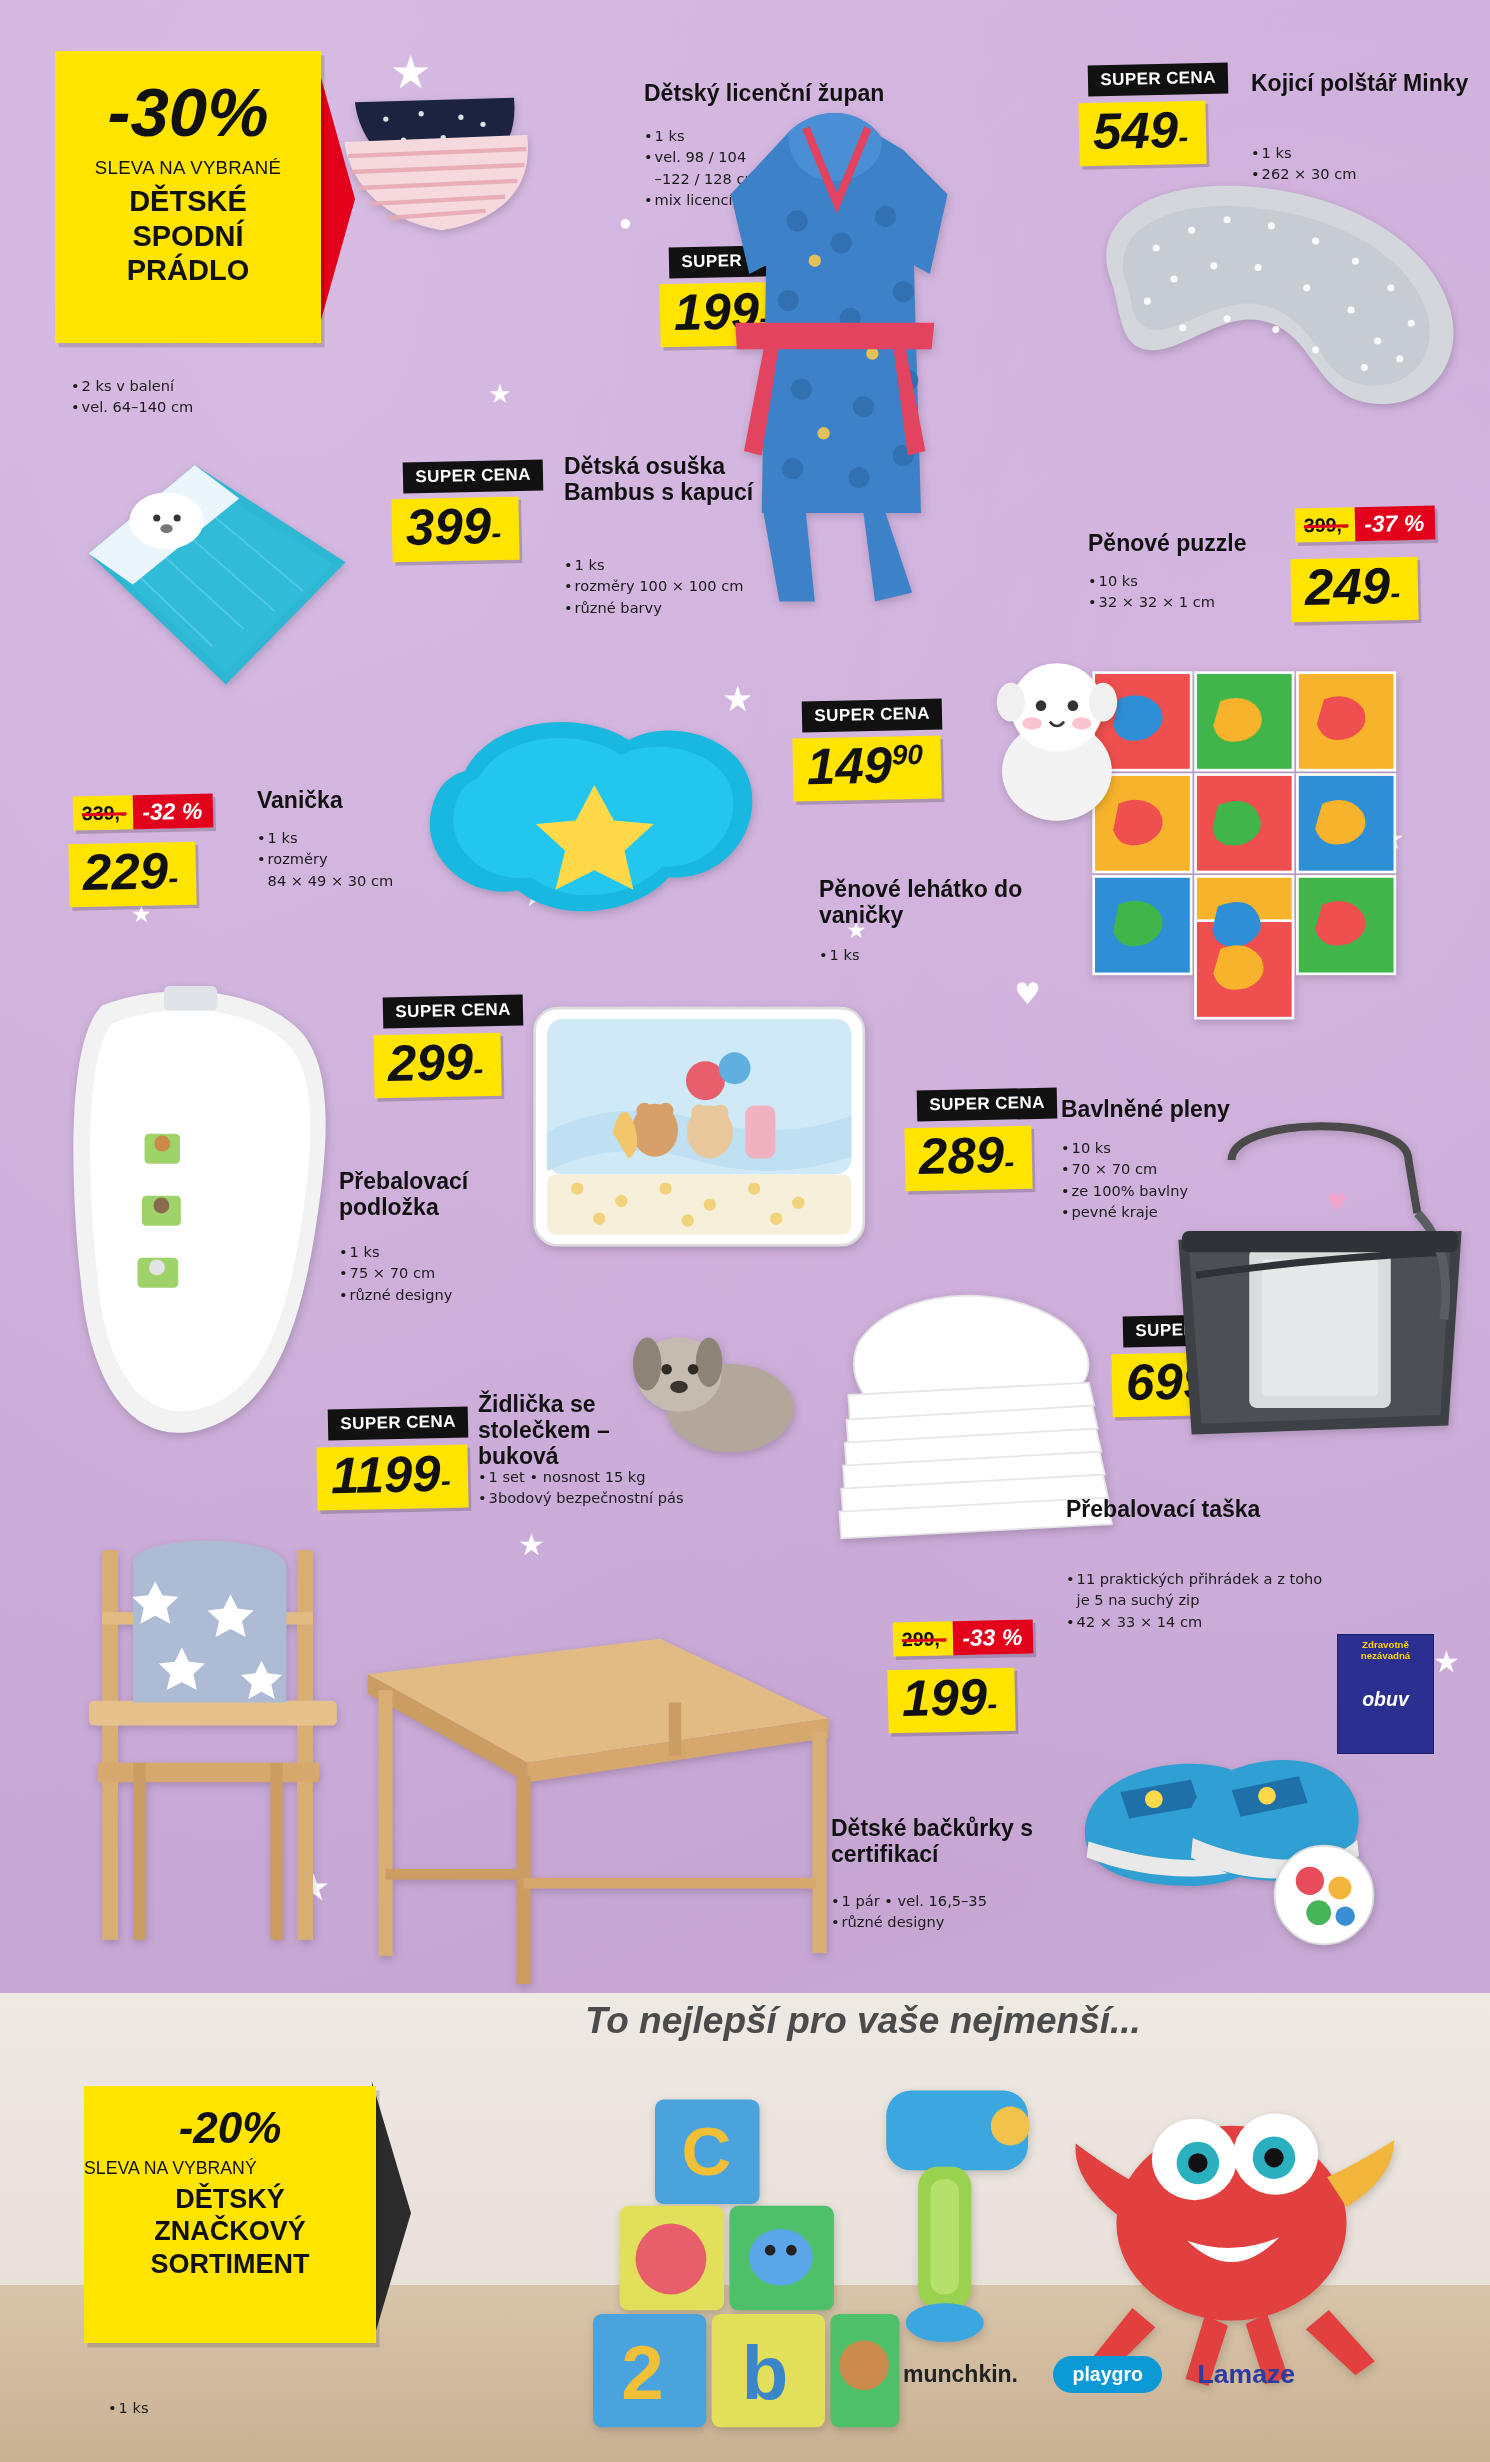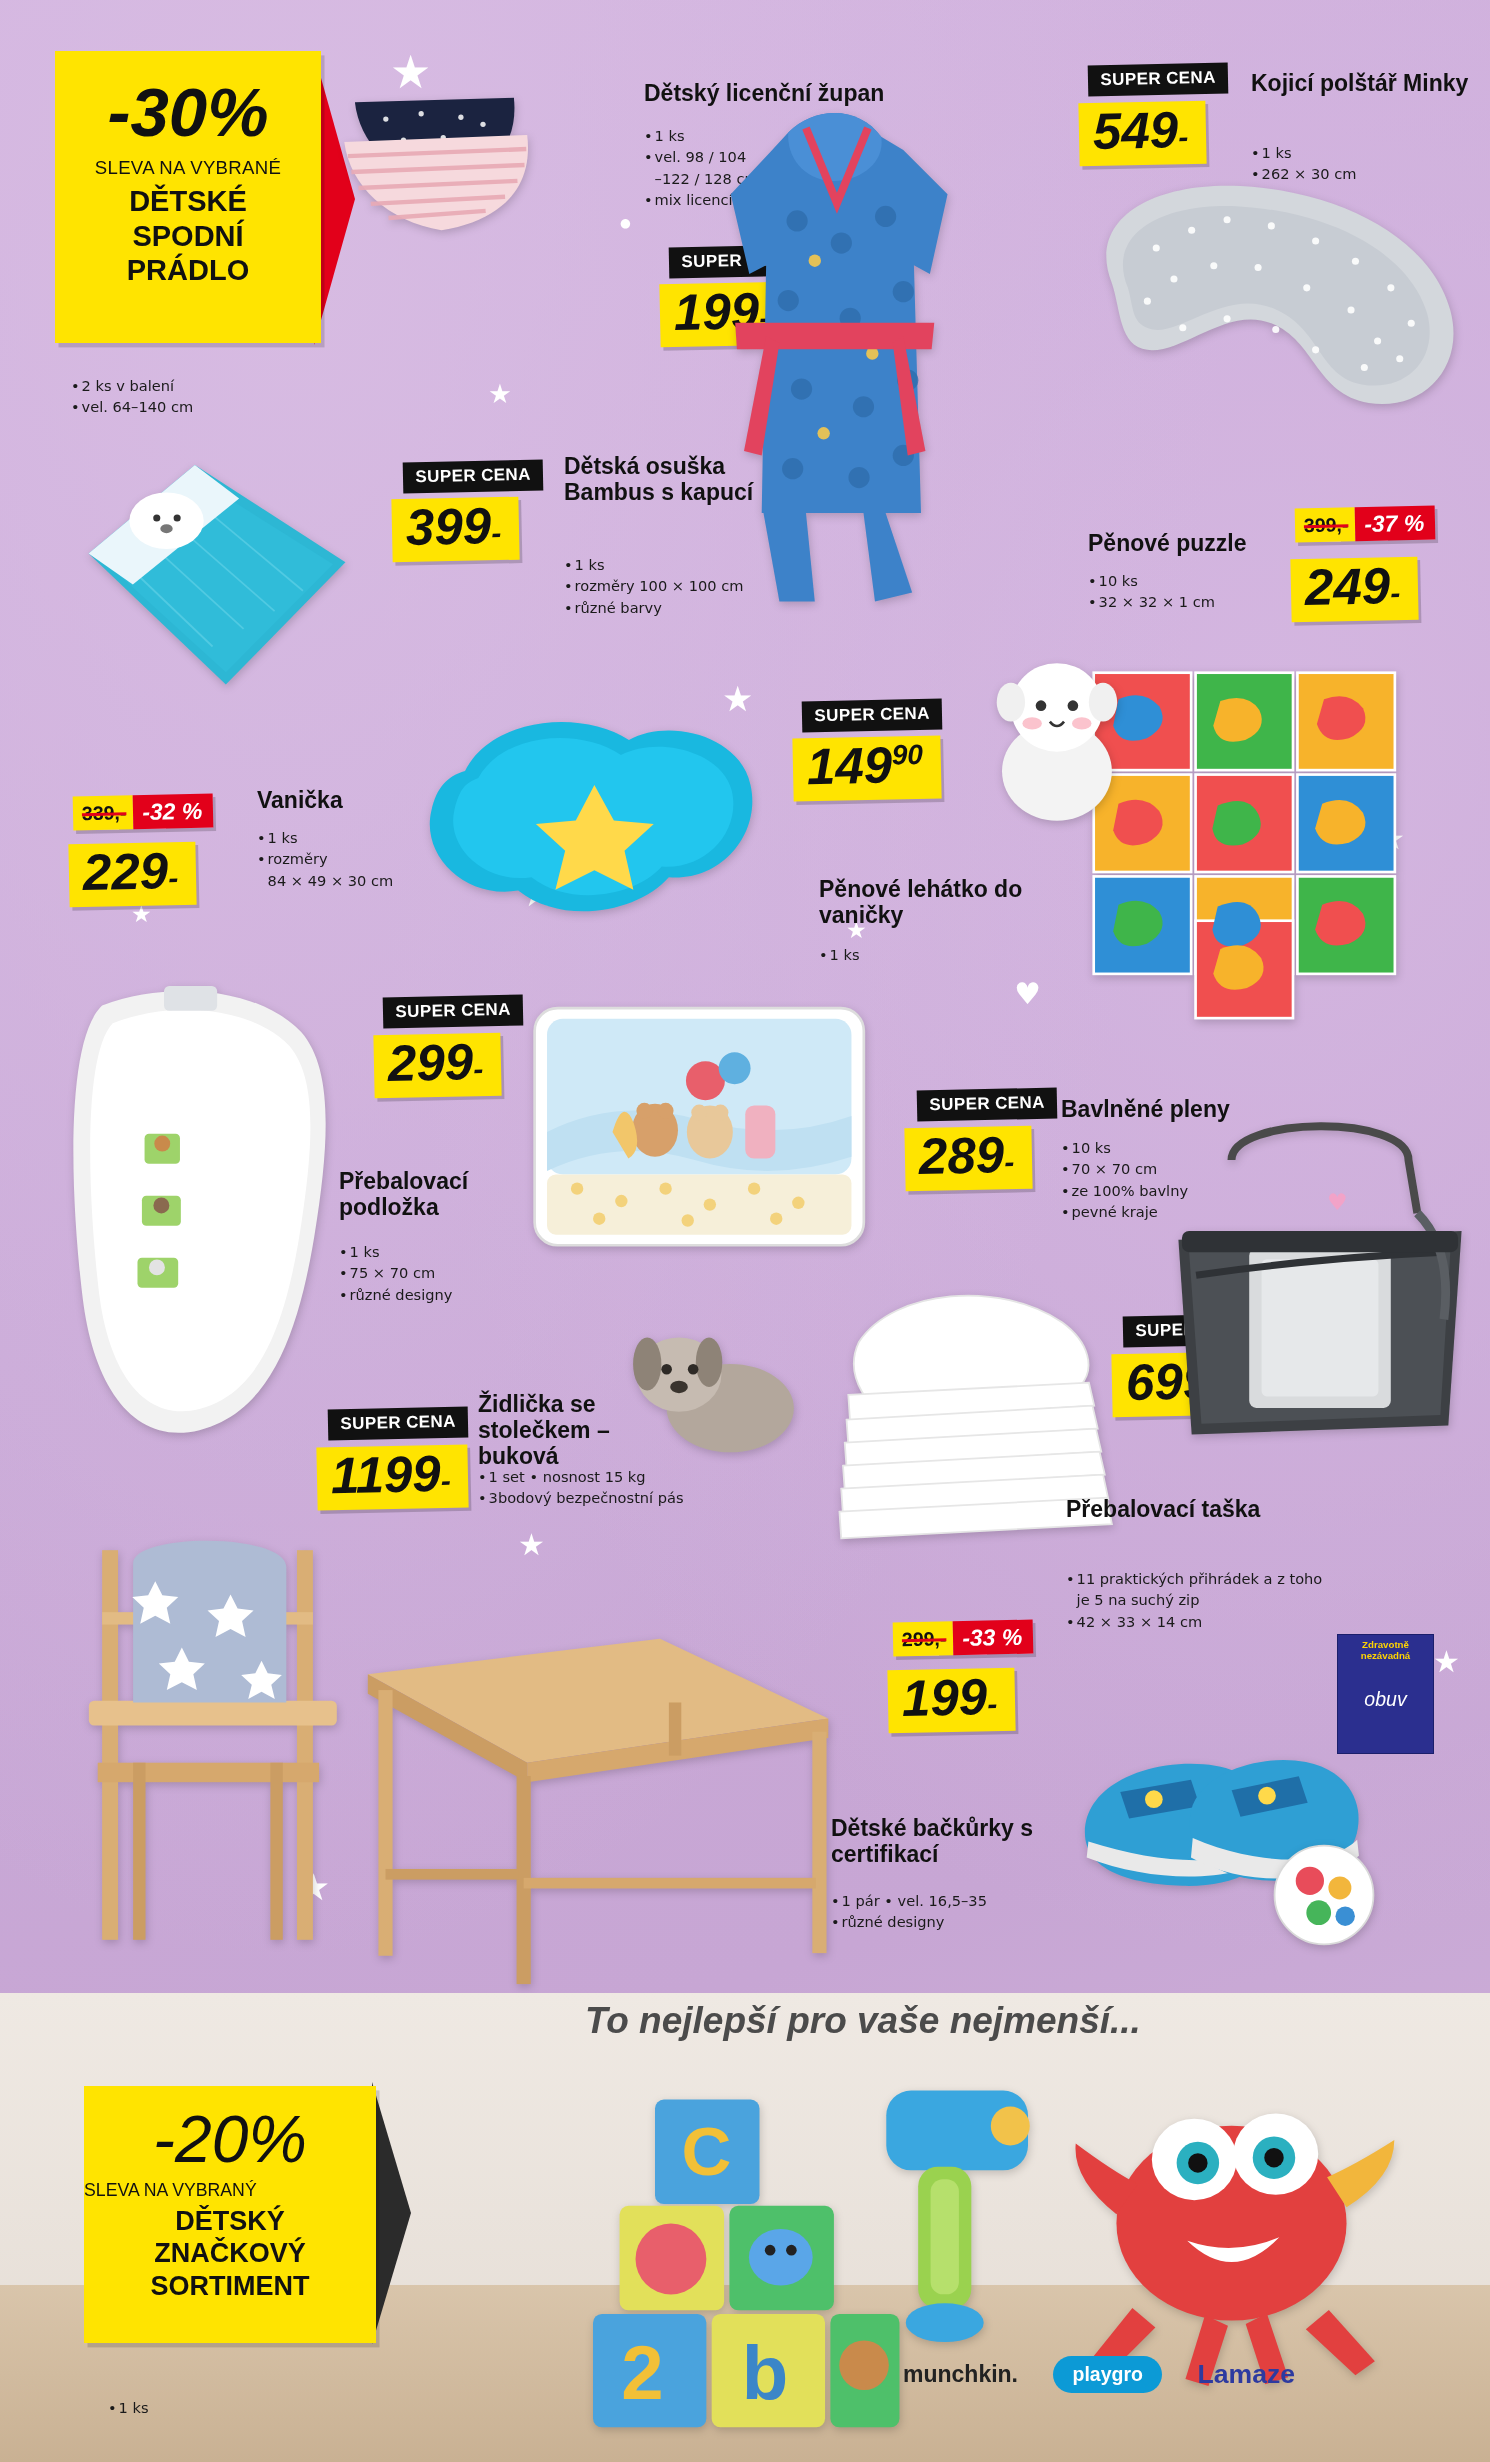--- a/index.html
+++ b/index.html
@@ -137,22 +137,22 @@
   }
   .banner20 {
     position:absolute;
     left:84px; top:2086px;
     width:292px; height:257px;
     background:#ffe400;
     box-shadow:3.5px 4.4px 0 rgba(0,0,0,.15);
   }
   .banner20 .pct {
     font-family:"Liberation Sans", sans-serif;
-    font-weight:normal; font-style:italic;
-    font-size:66px; color:#111;
+    font-weight:bold; font-style:italic;
+    font-size:44px; color:#111;
     text-align:center; padding-top:19.5px; line-height:1;
   }
   .banner20 .l1 {
     font-family:"Liberation Sans", sans-serif;
     font-size:17.7px; color:#111; margin-top:8.9px;
   }
   .banner20 .l2 {
     text-align:center; font-family:"Liberation Sans", sans-serif;
     font-weight:bold; font-size:27px; color:#111; line-height:1.2; margin-top:3.5px;
   }
@@ -189,21 +189,21 @@
     background:#0c9ad6; color:#fff; border-radius:35px; padding:7px 19.5px; font-size:19.5px;
   }
   .brand.lamaze { color:#2d3aa0; font-size:26.6px; }
   .certbadge {
     position:absolute; left:1337px; top:1634px;
     width:97px; height:120px; background:#2b2f8f; color:#fff;
     font-family:"Liberation Sans", sans-serif; text-align:center;
     border:1.8px solid #1b1f6b;
   }
   .certbadge .t1 { font-size:9.7px; margin-top:5.3px; color:#ffd400; font-weight:bold; line-height:1.1;}
-  .certbadge .t2 { font-size:19.5px; font-weight:normal; font-style:italic; margin-top:26.6px;}
+  .certbadge .t2 { font-size:19.5px; font-weight:bold; font-style:italic; margin-top:26.6px;}
   
   .img { position:absolute; }
   .shadow { filter: drop-shadow(1.8px 3.5px 4.4px rgba(0,0,0,.18)); }
 </style>
 </head>
 <body>
 
 <div class="page">
 
   <div class="star" style="left:390px;top:49px;font-size:46px;">★</div>

